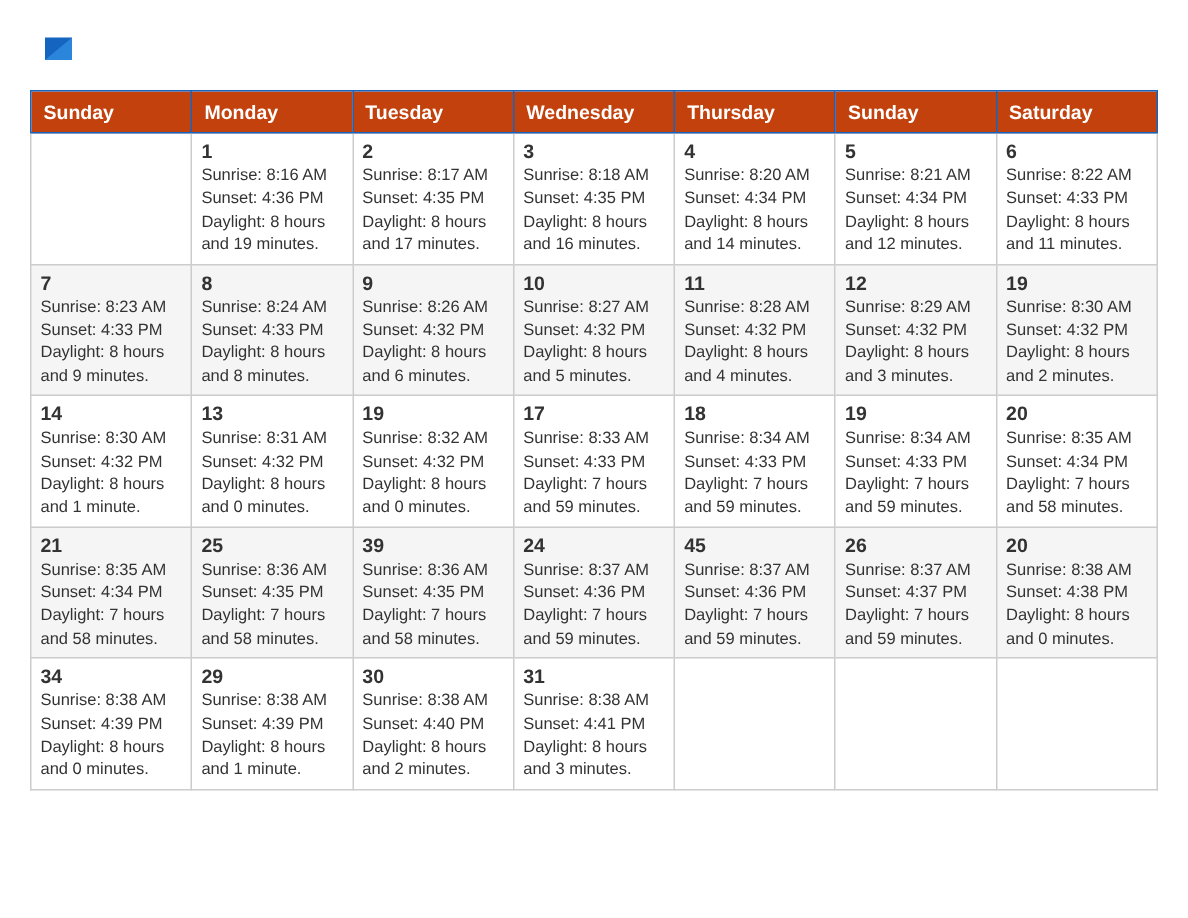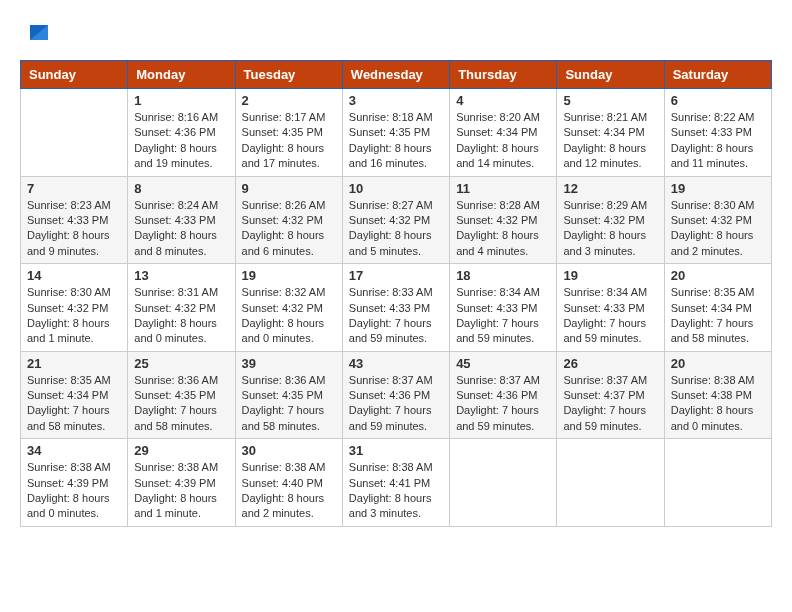--- a/index.html
+++ b/index.html
@@ -222,21 +222,21 @@
         </td>
         <td>
           <span class="day-number">25</span>
           <div class="day-info">Sunrise: 8:36 AM<br>Sunset: 4:35 PM<br>Daylight: 7 hours<br>and 58 minutes.</div>
         </td>
         <td>
           <span class="day-number">39</span>
           <div class="day-info">Sunrise: 8:36 AM<br>Sunset: 4:35 PM<br>Daylight: 7 hours<br>and 58 minutes.</div>
         </td>
         <td>
-          <span class="day-number">43</span>
+          <span class="day-number">24</span>
           <div class="day-info">Sunrise: 8:37 AM<br>Sunset: 4:36 PM<br>Daylight: 7 hours<br>and 59 minutes.</div>
         </td>
         <td>
           <span class="day-number">45</span>
           <div class="day-info">Sunrise: 8:37 AM<br>Sunset: 4:36 PM<br>Daylight: 7 hours<br>and 59 minutes.</div>
         </td>
         <td>
           <span class="day-number">26</span>
           <div class="day-info">Sunrise: 8:37 AM<br>Sunset: 4:37 PM<br>Daylight: 7 hours<br>and 59 minutes.</div>
         </td>

